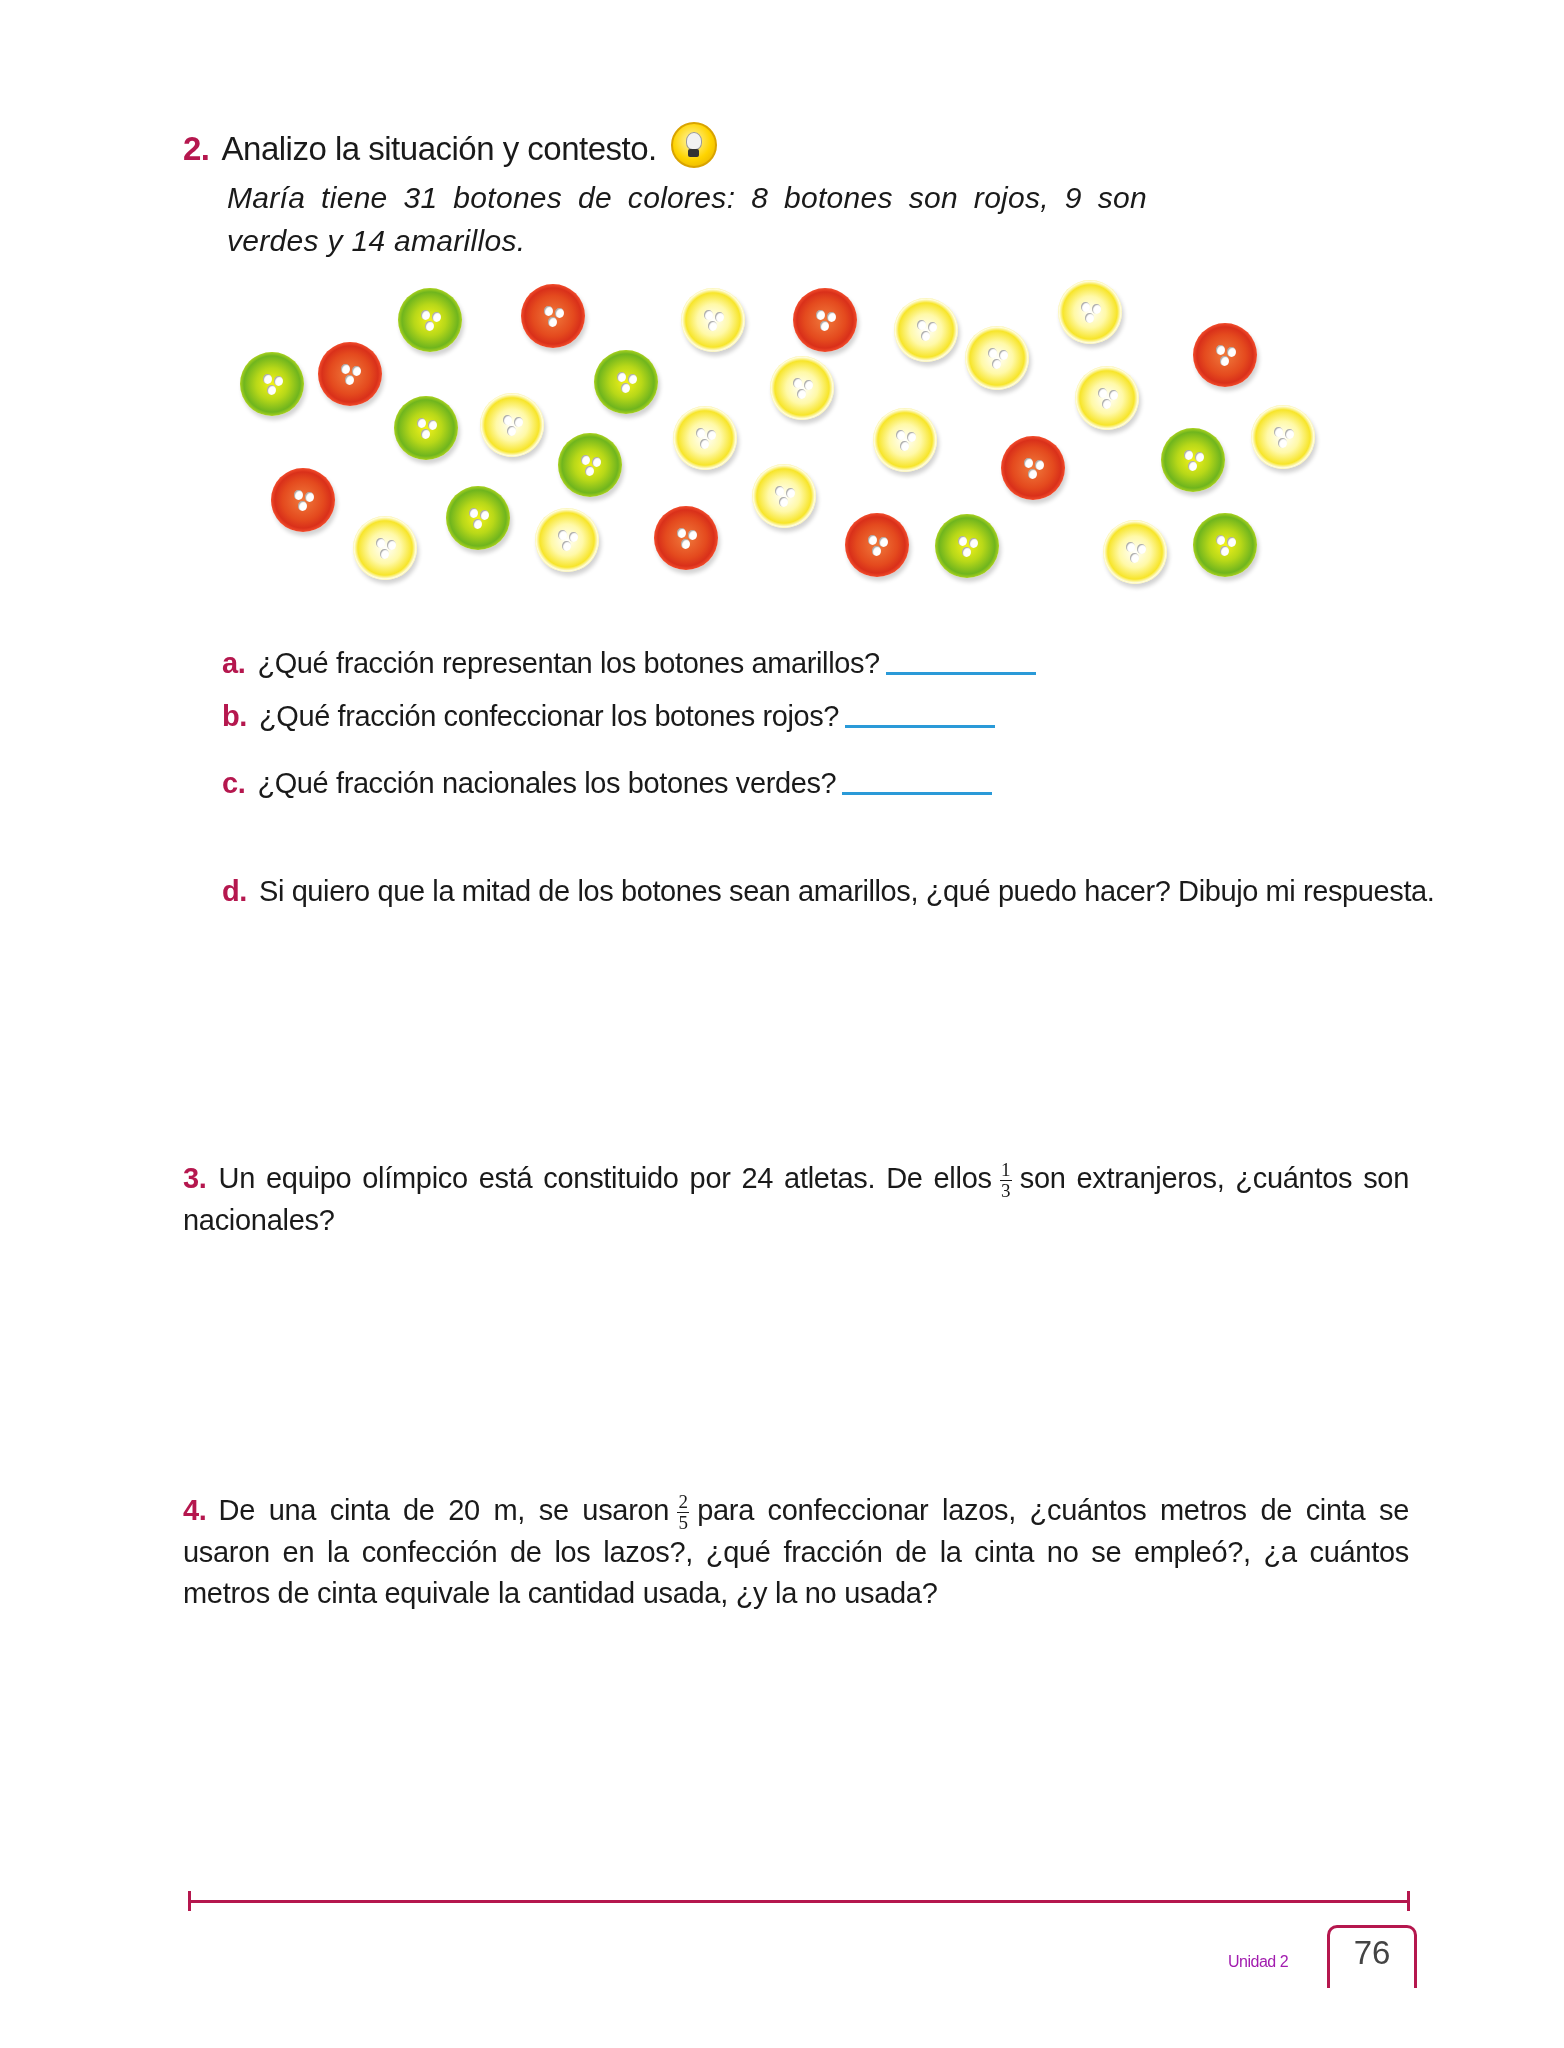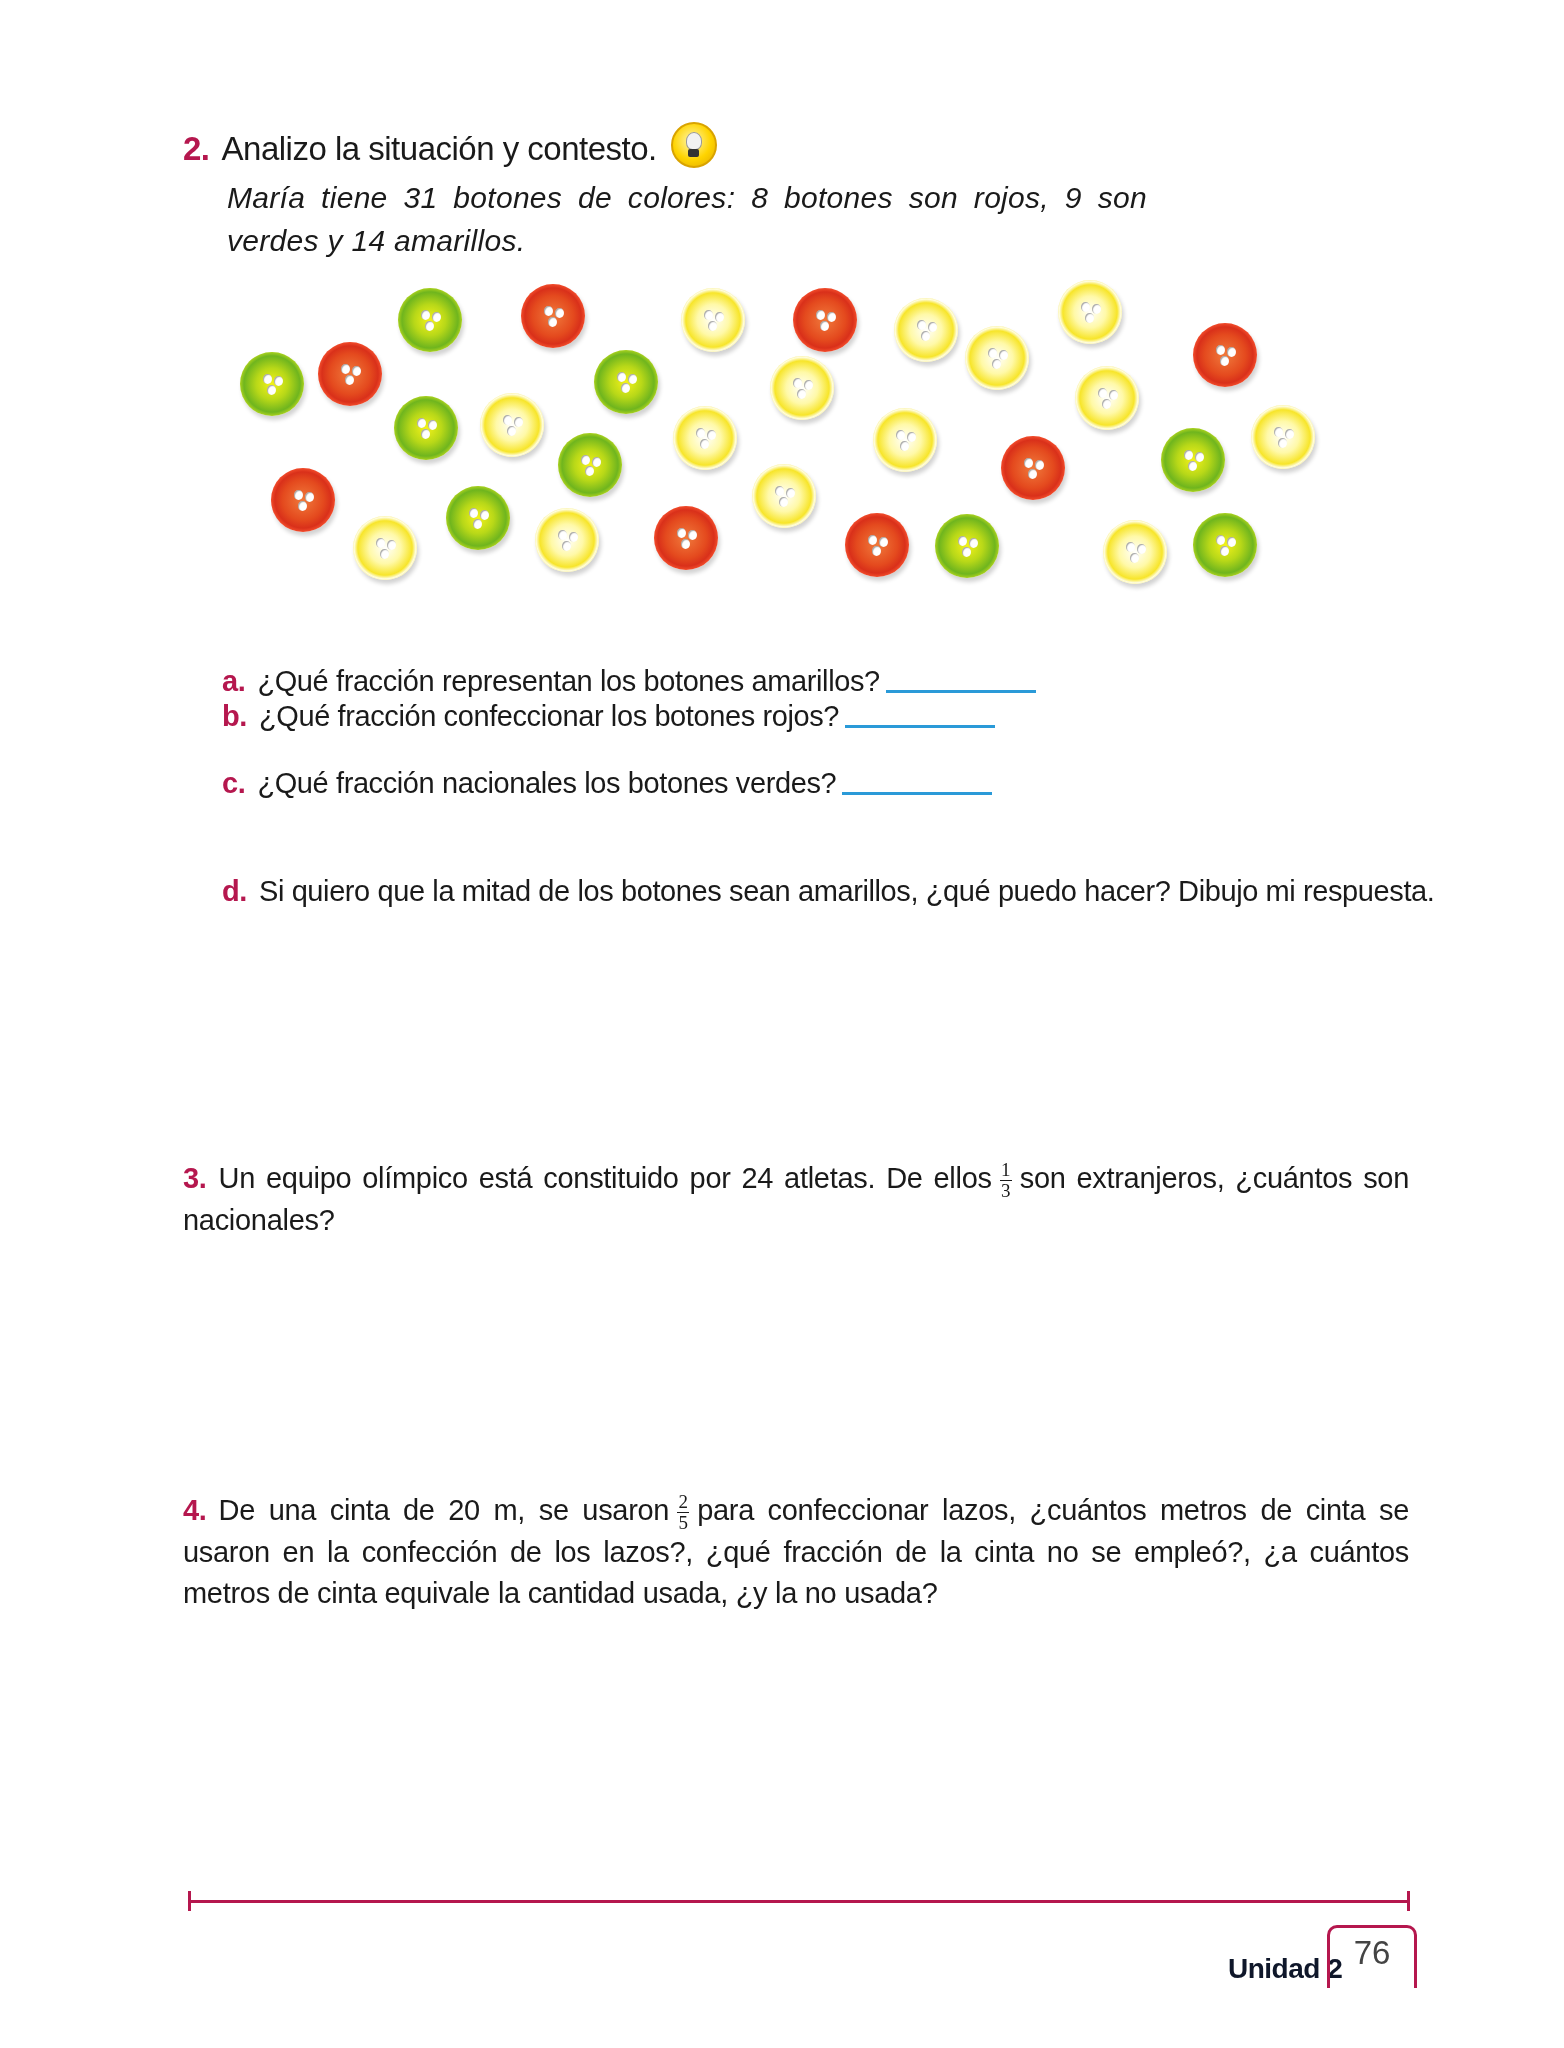--- a/index.html
+++ b/index.html
@@ -31,21 +31,21 @@
   .sub .num { margin-right: 12px; }
   .blank { display: inline-block; width: 150px; border-bottom: 3px solid #2a9ad8; margin-left: 6px; vertical-align: -2px; }
   .problem { left: 183px; width: 1226px; font-size: 29px; line-height: 41px; letter-spacing: -0.3px; text-align: justify; }
   .problem .num { margin-right: 12px; }
   .frac { display: inline-flex; flex-direction: column; align-items: center; vertical-align: middle;
           font-size: 19px; line-height: 18px; margin: 0 8px; font-family: "Liberation Serif", serif; }
   .frac .bar { width: 12px; border-top: 1px solid #1a1a1a; margin: 1px 0; }
   .rule { left: 188px; top: 1900px; width: 1222px; height: 3px; background: #b5174e; }
   .rule-cap-l { left: 188px; top: 1891px; width: 3px; height: 20px; background: #b5174e; }
   .rule-cap-r { left: 1407px; top: 1891px; width: 3px; height: 20px; background: #b5174e; }
-  .unit { left: 1228px; top: 1953px; font-size: 28px; color: #0f172a; font-weight: bold; letter-spacing: -0.5px; }
+  .unit { left: 1228px; top: 1953px; font-size: 16px; color: #a21caf; font-weight: normal; letter-spacing: -0.5px; }
   .pagebox { left: 1327px; top: 1925px; width: 84px; height: 60px; border: 3px solid #b5174e;
              border-bottom: none; border-radius: 10px 10px 0 0; }
   .pagenum { left: 1327px; top: 1934px; width: 90px; text-align: center; font-size: 33px; color: #444; }
 </style>
 </head>
 <body>
 
 <div class="abs q-title">
   <span class="num">2.</span><span>Analizo la situación y contesto.</span>
   <span class="bulb"></span>
@@ -204,21 +204,21 @@
       <span class="hole h2"></span>
       <span class="hole h3"></span>
     </div>
     <div class="btn green" style="left: 1193px; top: 513px;">
       <span class="hole h1"></span>
       <span class="hole h2"></span>
       <span class="hole h3"></span>
     </div>
   </div>
 
-<div class="abs sub" style="top:665px">
+<div class="abs sub" style="top:647px">
   <span class="num">a.</span><span>¿Qué fracción representan los botones amarillos?</span><span class="blank"></span>
 </div>
 <div class="abs sub" style="top:700px">
   <span class="num">b.</span><span>¿Qué fracción confeccionar los botones rojos?</span><span class="blank"></span>
 </div>
 <div class="abs sub" style="top:767px">
   <span class="num">c.</span><span>¿Qué fracción nacionales los botones verdes?</span><span class="blank"></span>
 </div>
 <div class="abs sub" style="top:875px">
   <span class="num">d.</span><span>Si quiero que la mitad de los botones sean amarillos, ¿qué puedo hacer? Dibujo mi respuesta.</span>

